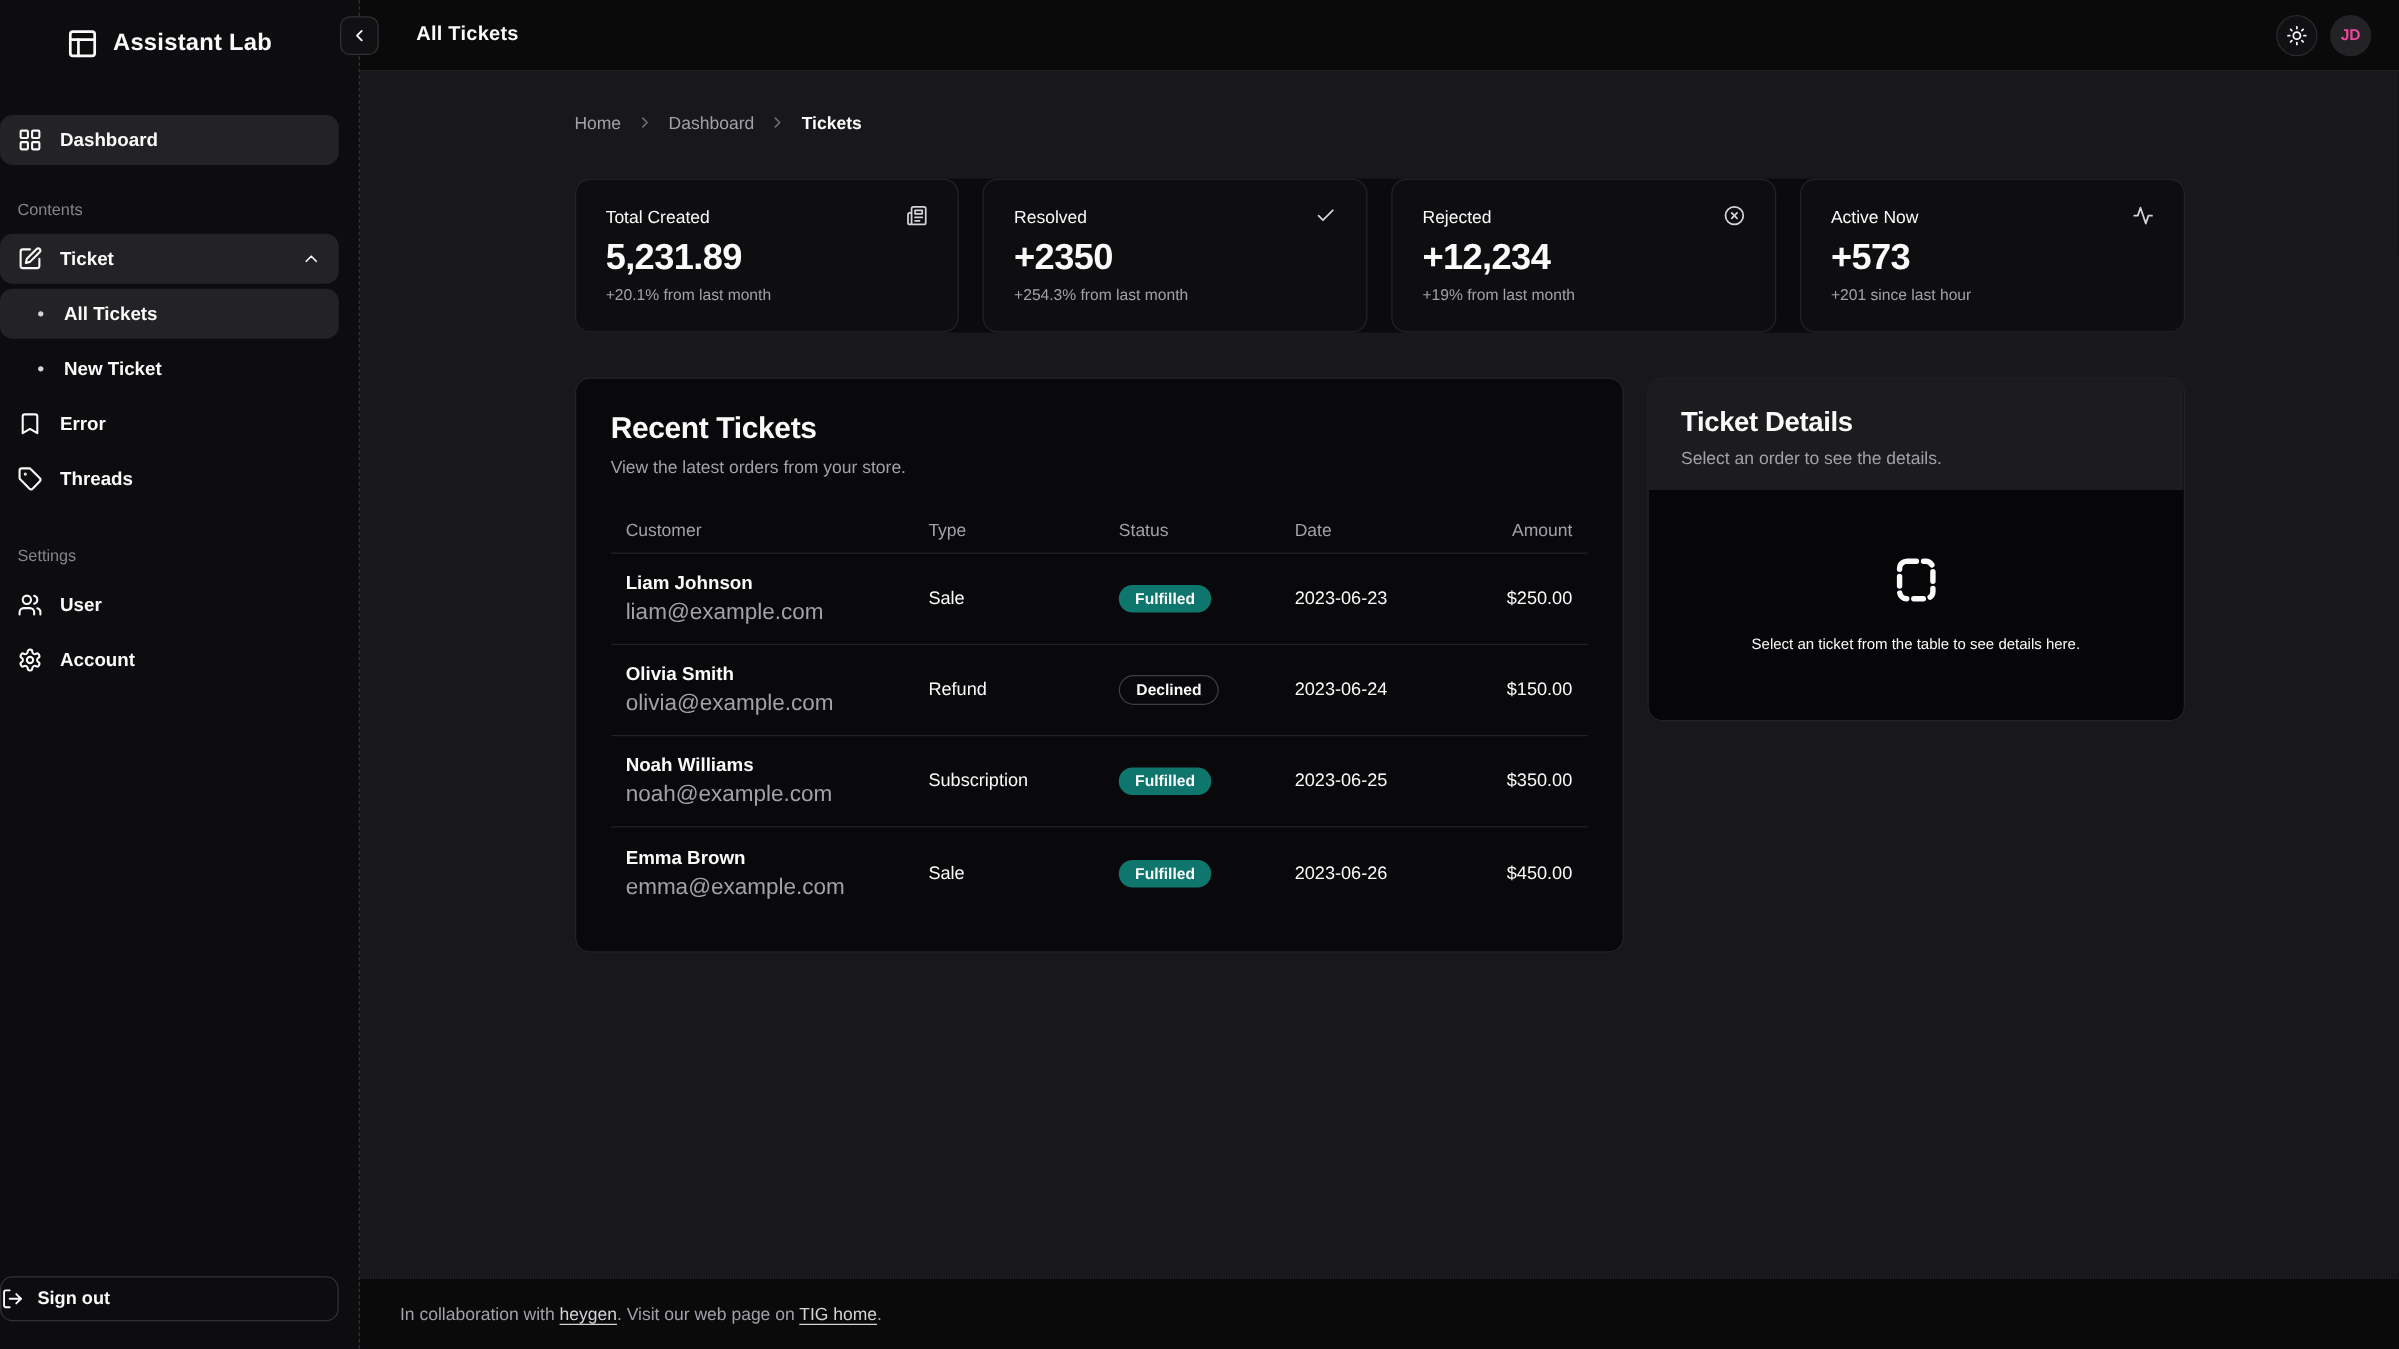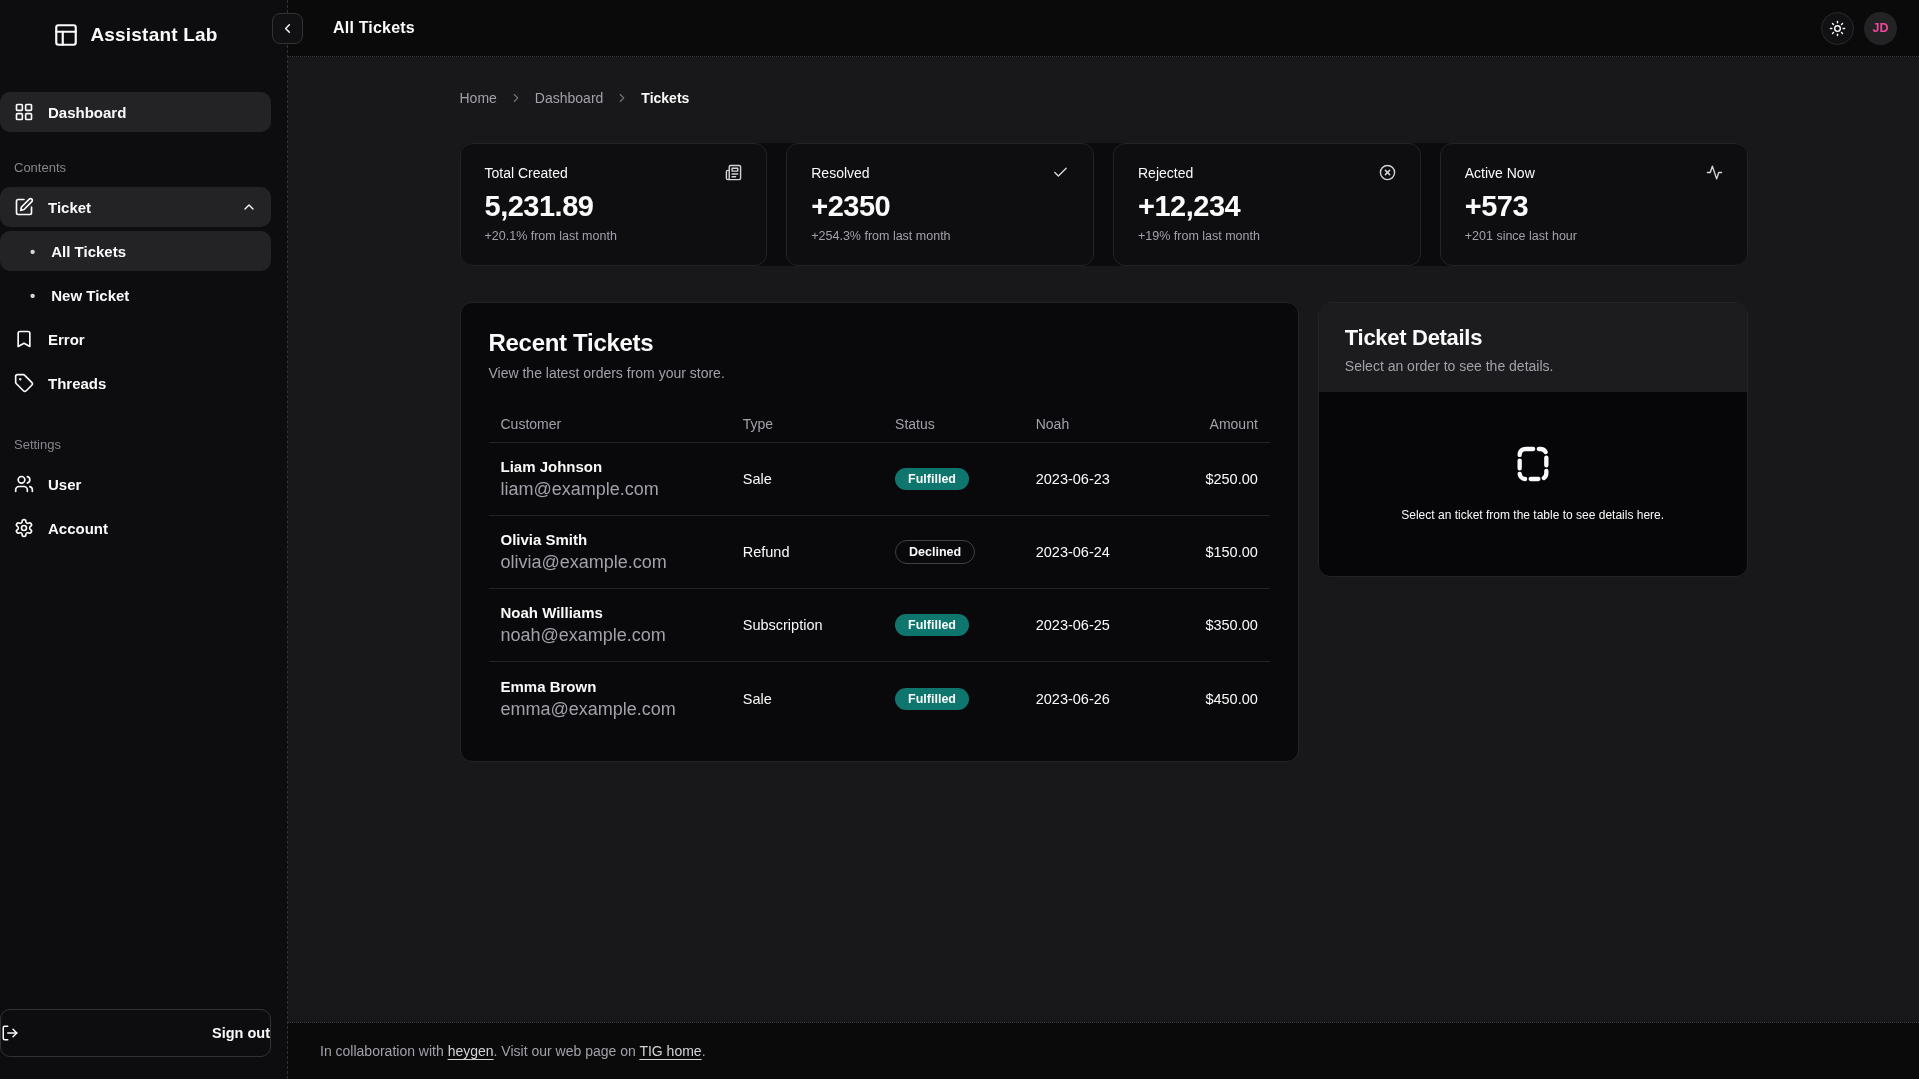--- a/index.html
+++ b/index.html
@@ -25,22 +25,22 @@
     margin-bottom:4px;
   }
   .nav-item.hl { background:#232326; }
   .nav-item .grow { flex:1; }
   .section-label { color:#85858c; font-size:13px; font-weight:500; margin:24px 14px 12px; }
   .section-label.settings { margin-top:30px; }
   .sub-item { padding-left:30px; gap:16px; font-weight:600; }
   .bullet { color:#d4d4d8; font-size:15px; line-height:1; }
   .spacer { flex:1; }
   .signout-btn {
-    height:48px; border:1px solid #323235; border-radius:10px; background:transparent;
-    display:flex; align-items:center; justify-content:space-between; gap:11px;
+    height:36px; border:1px solid #323235; border-radius:10px; background:transparent;
+    display:flex; align-items:center; justify-content:flex-start; gap:11px;
     color:#fafafa; font-size:14.5px; font-weight:600; cursor:pointer; margin-bottom:6px;
   }
 
   
   .main { flex:1; display:flex; flex-direction:column; height:1079px; min-width:0; }
 
   .topbar {
     height:57px; min-height:57px; background:#0a0a0b; display:flex; align-items:center;
     border-bottom:1px dotted #39393d; padding-right:22px;
   }
@@ -356,21 +356,21 @@
 
         <div class="recent-panel">
           <div class="panel-title">Recent Tickets</div>
           <div class="panel-subtitle">View the latest orders from your store.</div>
 
           <div class="tickets-table">
             <div class="t-row t-head">
               <div class="col col-customer">Customer</div>
               <div class="col col-type">Type</div>
               <div class="col col-status">Status</div>
-              <div class="col col-date">Noah</div>
+              <div class="col col-date">Date</div>
               <div class="col col-amount">Amount</div>
             </div>
 
             <div class="t-row t-body-row">
               <div class="col col-customer">
                 <div class="cust-name">Liam Johnson</div>
                 <div class="cust-email">liam@example.com</div>
               </div>
               <div class="col col-type cell-text">Sale</div>
               <div class="col col-status"><span class="badge filled">Fulfilled</span></div>

